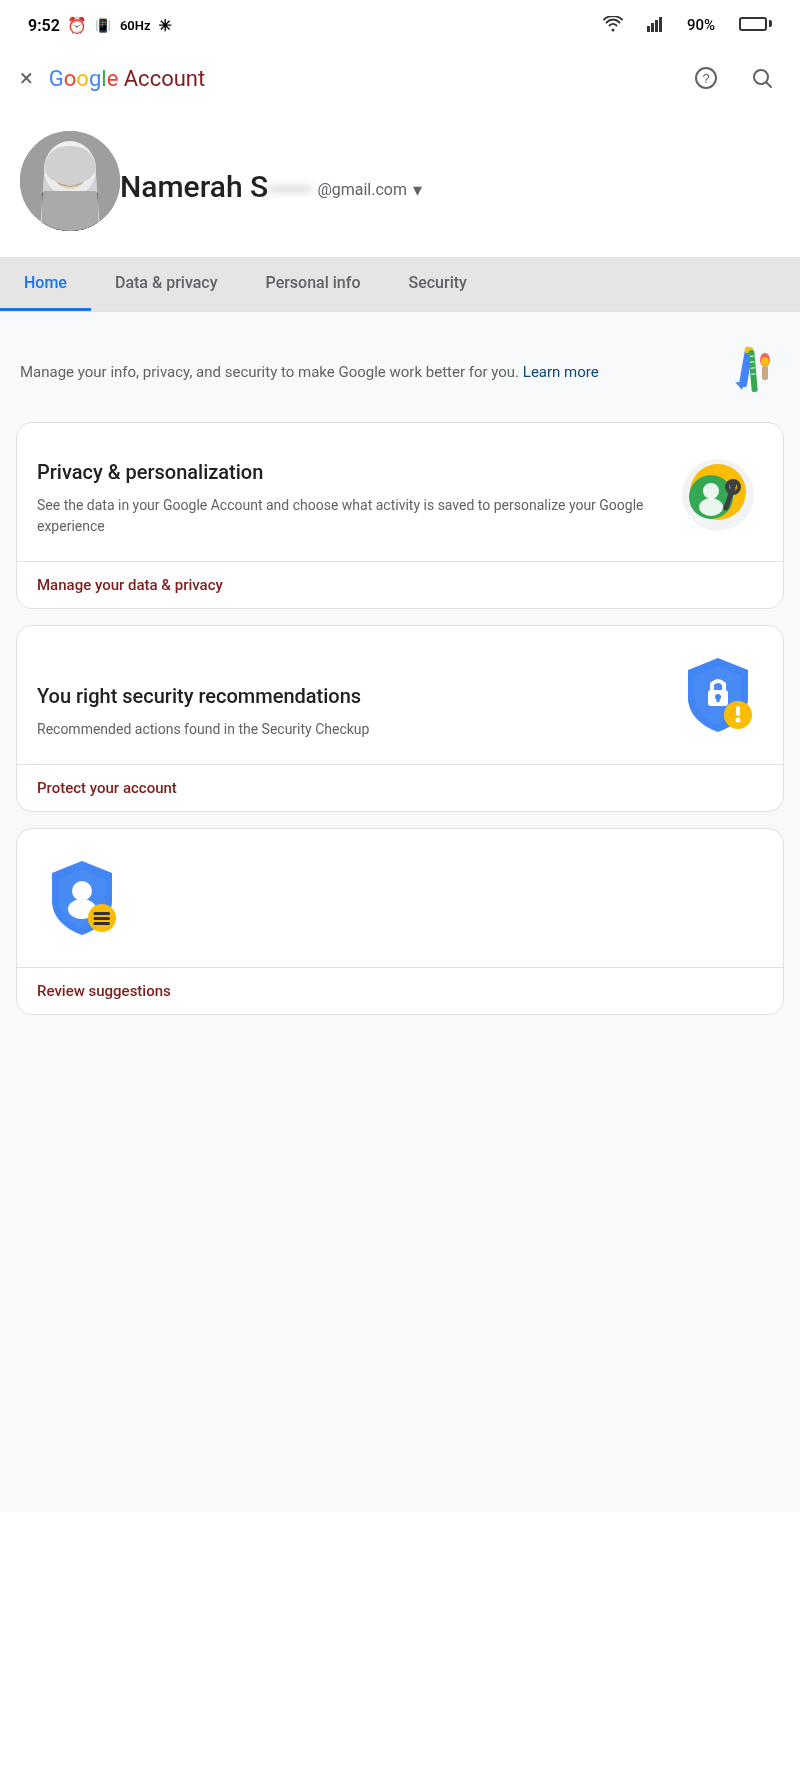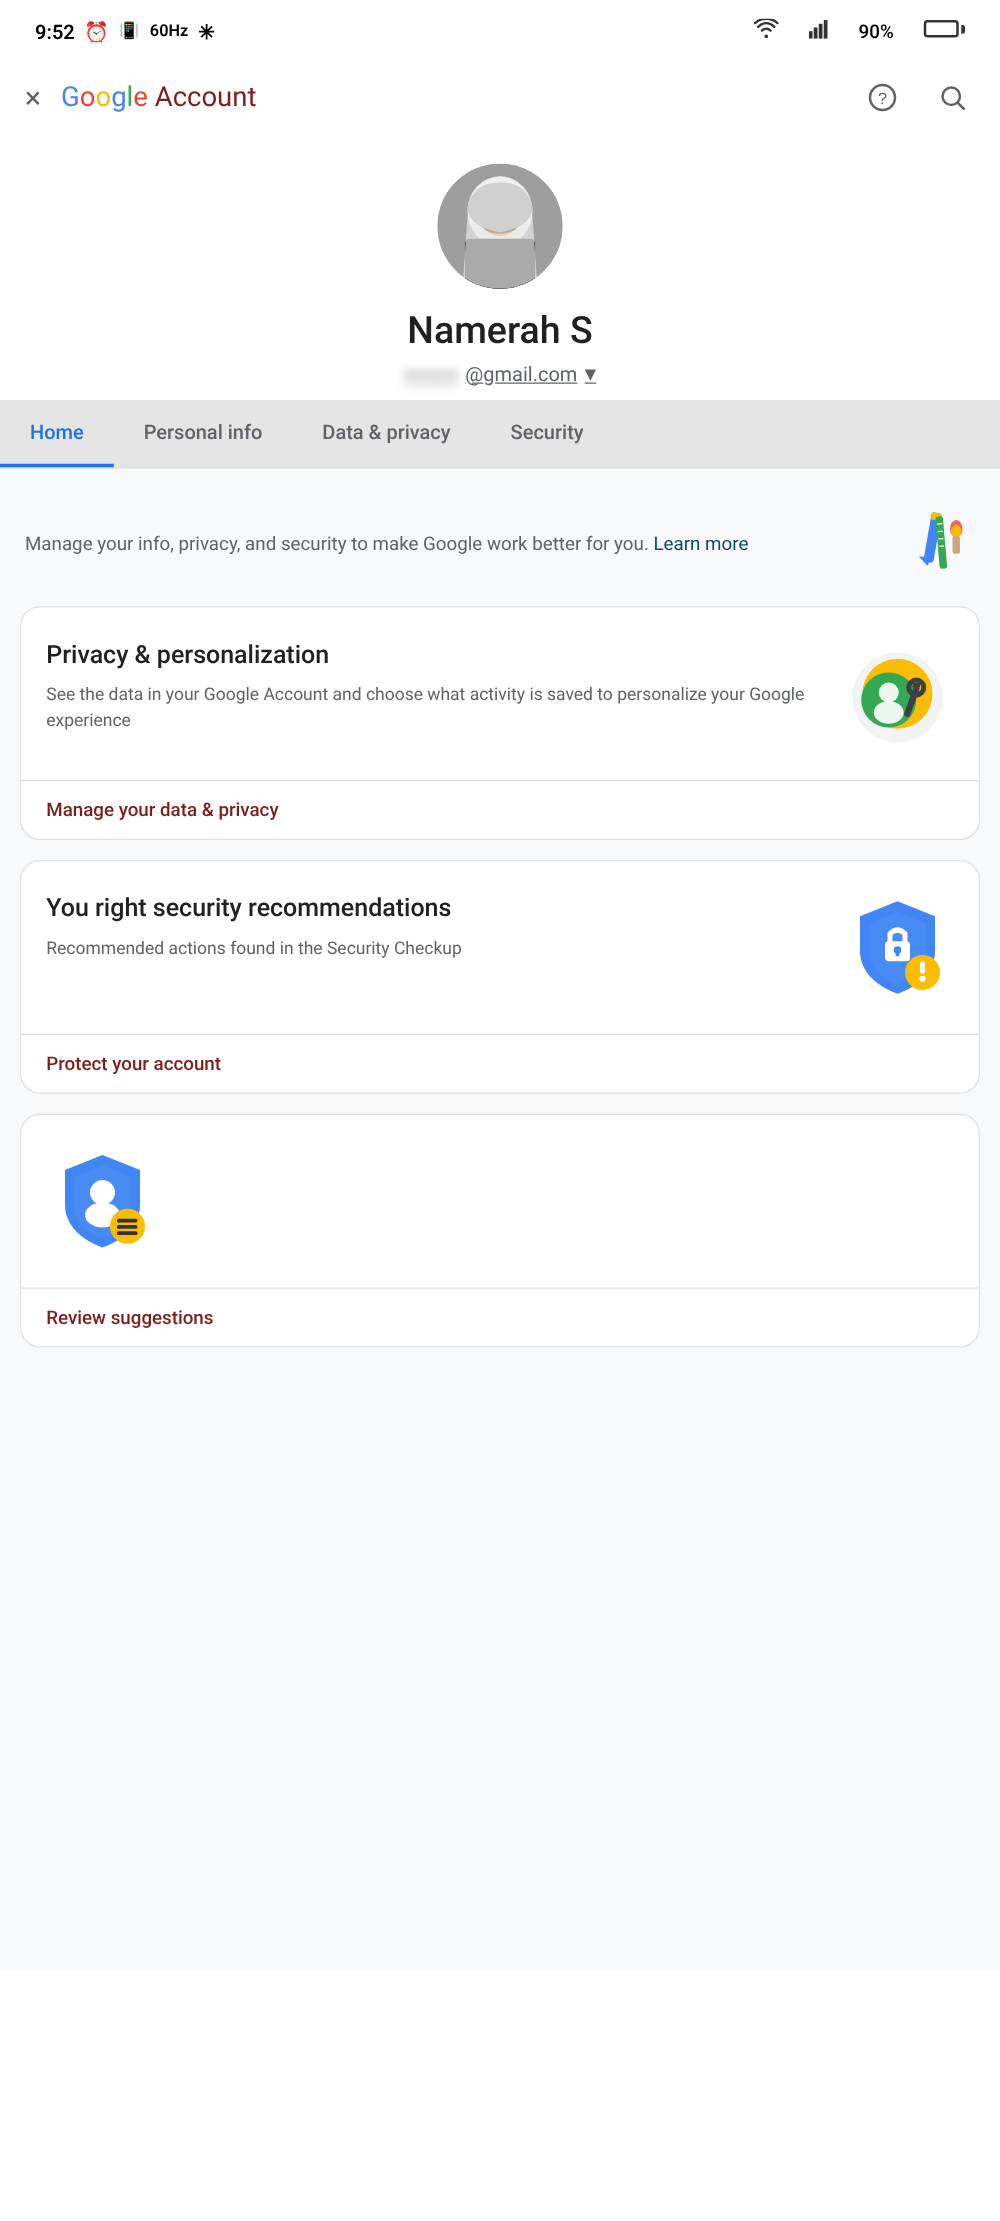--- a/index.html
+++ b/index.html
@@ -104,21 +104,21 @@
       width: 36px;
       height: 36px;
       display: flex;
       align-items: center;
       justify-content: center;
     }
 
     
     .profile-section {
       display: flex;
-      flex-direction: column;
+      flex-direction: row;
       align-items: center;
       padding: 20px 20px 10px;
       background: #fff;
     }
     .avatar-container {
       width: 100px;
       height: 100px;
       border-radius: 50%;
       overflow: hidden;
       background: #ccc;
@@ -139,21 +139,20 @@
       font-weight: 500;
       color: #202124;
       margin-bottom: 6px;
     }
     .email-row {
       display: flex;
       align-items: center;
       gap: 6px;
       font-size: 16px;
       color: #5f6368;
-      text-decoration: underline;
     }
     .email-blurred {
       color: #5f6368;
       font-size: 16px;
       filter: blur(4px);
       user-select: none;
     }
     .email-visible {
       color: #5f6368;
       font-size: 16px;
@@ -218,21 +217,21 @@
     .card {
       background: #fff;
       border-radius: 16px;
       border: 1px solid #e0e0e0;
       margin-bottom: 16px;
       overflow: hidden;
     }
     .card-body {
       display: flex;
       justify-content: space-between;
-      align-items: flex-start;
+      align-items: flex-end;
       padding: 24px 20px;
     }
     .card-text {
       flex: 1;
       padding-right: 16px;
     }
     .card-title {
       font-size: 20px;
       font-weight: 500;
       color: #202124;
@@ -357,22 +356,22 @@
   <div class="profile-name">Namerah S</div>
   <div class="email-row">
     <span class="email-blurred">••••••••</span>
     <span class="email-visible">@gmail.com</span>
     <span class="dropdown-arrow">▾</span>
   </div>
 </div>
 
 <div class="nav-tabs">
   <div class="nav-tab active">Home</div>
+  <div class="nav-tab">Data &amp; privacy</div>
   <div class="nav-tab">Personal info</div>
-  <div class="nav-tab">Data &amp; privacy</div>
   <div class="nav-tab">Security</div>
 </div>
 
 <div class="main-content">
 
   <div class="intro-section">
     <div class="intro-text">
       <span>Manage your info, privacy, and security to make Google work better for you.</span>
       <a>Learn more</a>
     </div>

